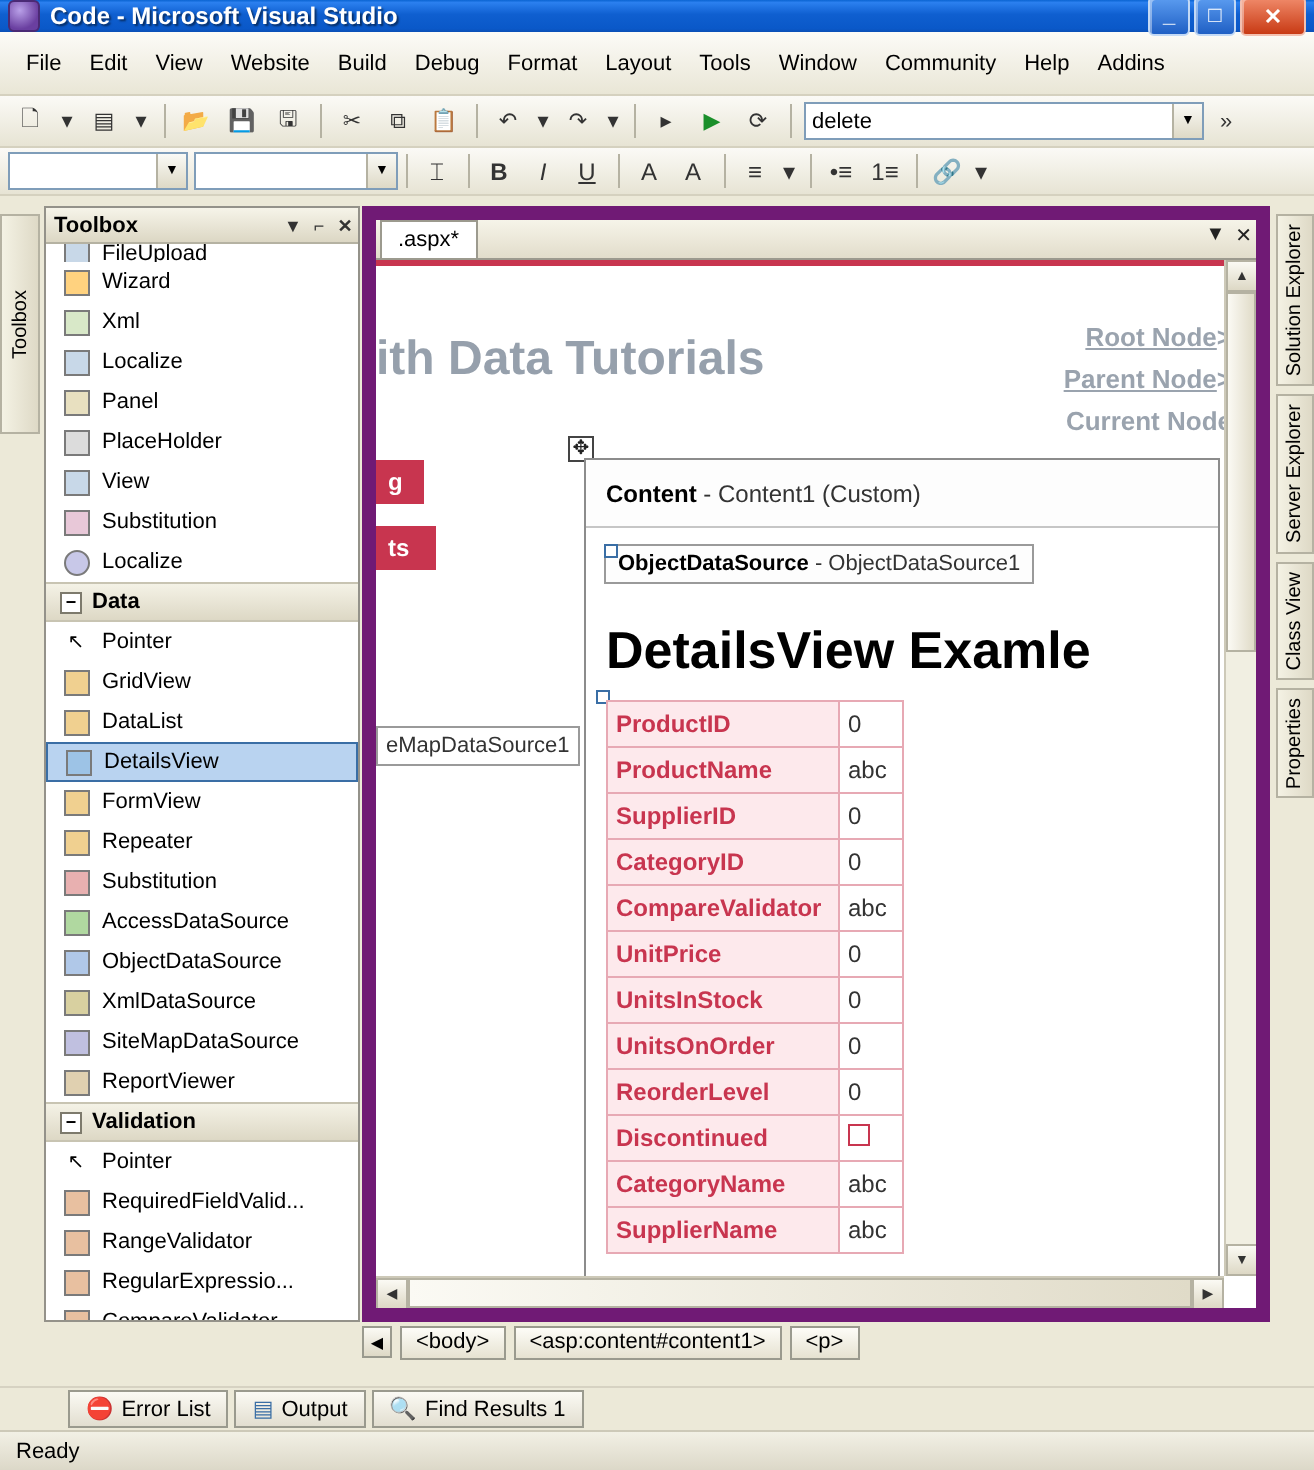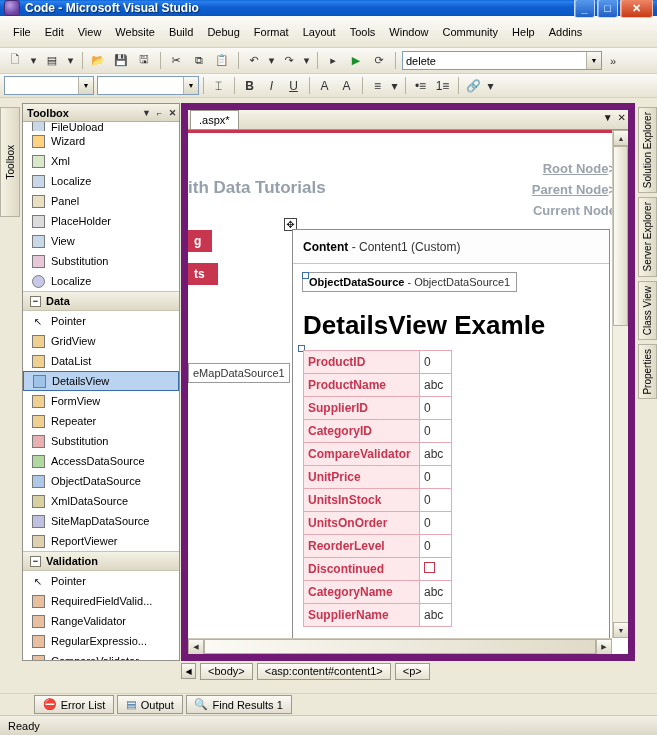--- a/index.html
+++ b/index.html
@@ -207,22 +207,22 @@
   .canvas {
     flex: 1; position: relative; background: #fff; overflow: hidden;
   }
   .page-top-rule { height: 3px; background: #c8354f; }
 
   
   .banner {
     position: absolute; left: 0; top: 8px; right: 0; height: 84px;
   }
   .banner h1 {
-    position: absolute; left: 0; top: 40px;
-    margin: 0; font-size: 17px; color: #96a0ac; font-weight: bold;
+    position: absolute; left: 0; top: 28px;
+    margin: 0; font-size: 24px; color: #96a0ac; font-weight: bold;
     white-space: nowrap;
   }
   .crumbs {
     position: absolute; right: 12px; top: 20px;
     text-align: right; font-size: 13px; font-weight: bold; color: #9aa3ae;
     line-height: 21px;
   }
   .crumbs a { color: #9aa3ae; text-decoration: underline; }
   .navbtn {
     position: absolute; left: 0;

